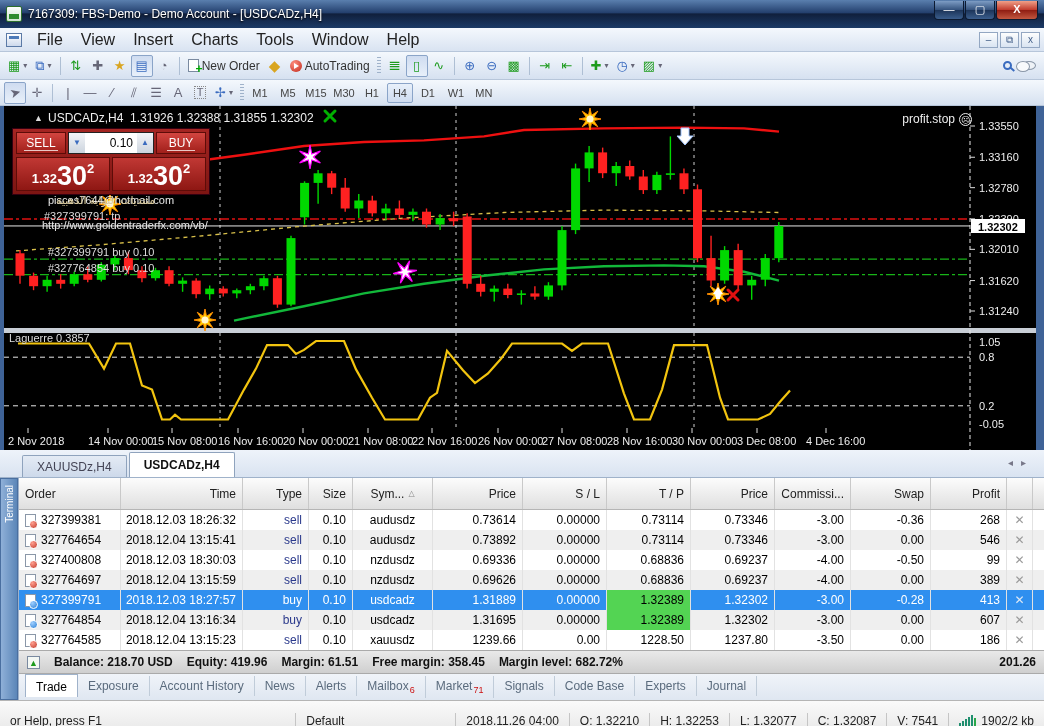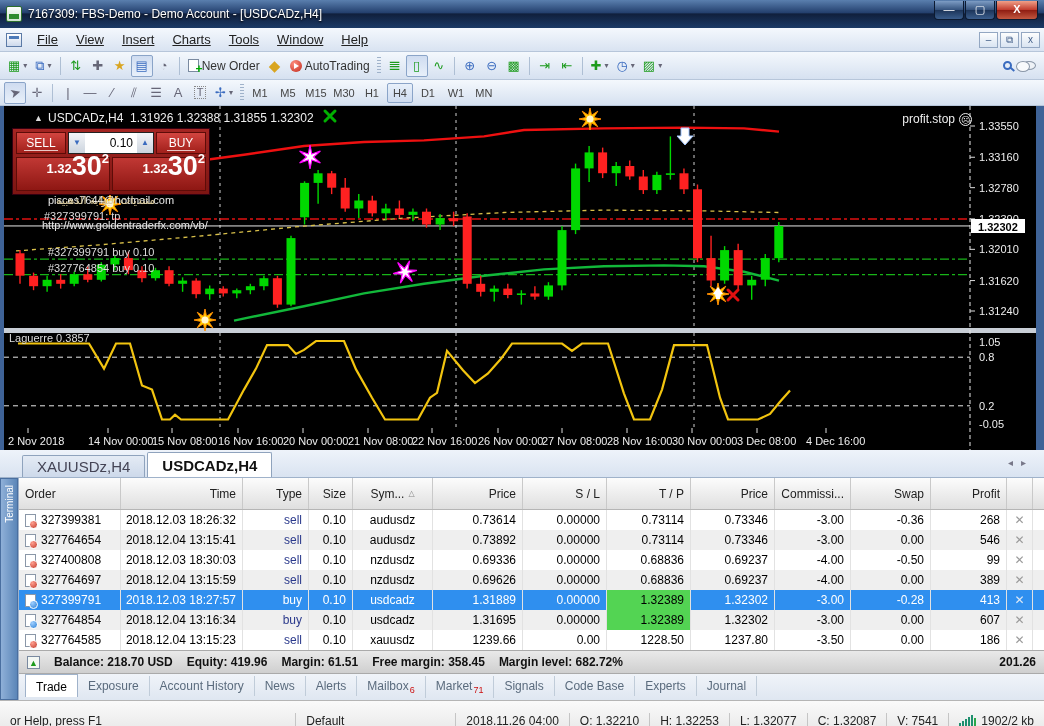--- a/index.html
+++ b/index.html
@@ -16,21 +16,21 @@
   .winbtns{display:flex;gap:1px;margin-top:-8px;}
   .winbtn{width:30px;height:19px;border:1px solid #0c1a30;border-top:none;border-radius:0 0 4px 4px;
     background:linear-gradient(#7d9cc4,#33517c 50%,#1c3458 51%,#3a5d8c);color:#fff;font-size:11px;line-height:17px;
     text-align:center;cursor:pointer;}
   .winbtn.close{width:42px;background:linear-gradient(#f0a088,#c0392b 50%,#8f1d12 51%,#c2573f);font-weight:bold;}
   
   .menubar{height:24px;background:linear-gradient(#f4f8fd,#d9e3f1);display:flex;align-items:center;padding:0 4px;
     border-bottom:1px solid #b7c6da;}
   .doc-icon{width:16px;height:14px;background:linear-gradient(#fff,#cdd9ec);border:1px solid #5b7aa6;margin:0 6px 0 2px;position:relative;}
   .doc-icon::after{content:"";position:absolute;left:2px;right:2px;top:2px;height:3px;background:#4d7ab8;}
-  .menu-item{font-size:13px;color:#222;padding:3px 9px;cursor:pointer;text-decoration:underline;}
+  .menu-item{font-size:16px;color:#222;padding:3px 9px;cursor:pointer;}
   .menu-spacer{flex:1;}
   .mdibtn{width:19px;height:16px;border:1px solid #93a7c2;background:linear-gradient(#fdfefe,#d9e4f2);
     font-size:10px;line-height:14px;text-align:center;color:#3c5larger;color:#44608a;margin-left:2px;cursor:pointer;}
   
   .toolbar{background:linear-gradient(#f4f8fd,#d6e1f0);display:flex;align-items:center;padding:0 4px;border-bottom:1px solid #b7c6da;}
   .tb1{height:28px;} .tb2{height:26px;}
   .tbtn{min-width:22px;height:22px;display:flex;align-items:center;justify-content:center;gap:3px;
     border:1px solid transparent;border-radius:2px;font-size:12px;color:#333;padding:0 3px;cursor:pointer;}
   .tbtn.pressed{border-color:#8aa4c8;background:linear-gradient(#cfdcf0,#e8f0fa);}
   .tsep{width:1px;height:18px;background:#aebfd4;margin:0 4px;}
@@ -55,32 +55,32 @@
   .oneclick{position:absolute;left:8px;top:22px;width:198px;background:linear-gradient(#a42522,#7d1512);border:1px solid #301;
     padding:3px;color:#fff;z-index:5;}
   .oc-row1{display:flex;gap:2px;align-items:center;}
   .oc-btn{flex:1;height:22px;background:linear-gradient(#d24540,#a01f1a);border:1px solid #5d0c08;color:#fff;
     font-size:12px;text-align:center;line-height:20px;cursor:pointer;}
   .oc-btn span{border-bottom:1px solid rgba(255,255,255,.75);padding:0 2px;}
   .oc-lot{display:flex;height:22px;border:1px solid #222;background:#fff;align-items:stretch;}
   .oc-spin{width:16px;background:linear-gradient(#f3f5f8,#ccd4de);color:#3a6bbf;font-size:8px;text-align:center;line-height:20px;cursor:pointer;}
   .oc-lot input{width:52px;border:none;outline:none;text-align:right;font-size:12px;padding:0 4px;}
   .oc-prices{display:flex;gap:2px;margin-top:3px;}
-  .oc-price{flex:1;height:34px;background:linear-gradient(#c13834,#8e1713);border:1px solid #5d0c08;display:flex;align-items:flex-end;justify-content:flex-end;padding-bottom:12px;cursor:pointer;}
+  .oc-price{flex:1;height:34px;background:linear-gradient(#c13834,#8e1713);border:1px solid #5d0c08;display:flex;align-items:flex-end;justify-content:center;padding-bottom:2px;cursor:pointer;}
   .oc-price .small{font-size:13px;font-weight:bold;margin-bottom:2px;}
   .oc-price .big{font-size:27px;font-weight:bold;line-height:.9;}
   .oc-price .sup{font-size:13px;font-weight:bold;margin-bottom:12px;}
   .wm{position:absolute;color:#e8e8e8;font-size:11px;white-space:nowrap;z-index:3;}
   .order-lbl{position:absolute;color:#ddd;font-size:11px;white-space:nowrap;z-index:3;}
   .profit-stop{position:absolute;right:64px;top:6px;color:#eee;font-size:12px;display:flex;gap:4px;align-items:center;}
   .sad{width:13px;height:13px;border:1px solid #eee;border-radius:50%;font-size:9px;line-height:12px;text-align:center;}
   .laguerre-lbl{position:absolute;left:5px;top:226px;color:#ddd;font-size:11px;z-index:3;}
   
   .chart-tabs{height:28px;background:linear-gradient(#eef3fa,#d9e3f1);display:flex;align-items:flex-end;padding:0 8px 0 22px;border-bottom:1px solid #9fb2ca;position:relative;}
-  .ctab{height:22px;padding:0 14px;font-size:15px;color:#445;display:flex;align-items:center;border:1px solid #8fa3bd;border-bottom:none;
+  .ctab{height:22px;padding:0 14px;font-size:12px;color:#445;display:flex;align-items:center;border:1px solid #8fa3bd;border-bottom:none;
     background:linear-gradient(#e4ebf5,#cdd9ea);margin-right:2px;border-radius:2px 2px 0 0;cursor:pointer;}
   .ctab.active{background:#fff;height:25px;font-weight:bold;color:#111;}
   .ctab-arrows{position:absolute;right:10px;top:7px;color:#778;font-size:10px;letter-spacing:8px;cursor:pointer;}
   
   .terminal{display:flex;background:#dfe9f5;}
   .dock-strip{width:18px;background:linear-gradient(90deg,#8fb0d8,#5b86b8);display:flex;align-items:flex-start;justify-content:center;
     border:1px solid #4a6fa0;}
   .dock-title{writing-mode:vertical-rl;transform:rotate(180deg);color:#fff;font-size:10px;margin-top:6px;}
   .term-main{flex:1;border-left:1px solid #9fb2ca;}
   .trow{display:flex;height:20px;align-items:stretch;font-size:12px;background:#fff;}

